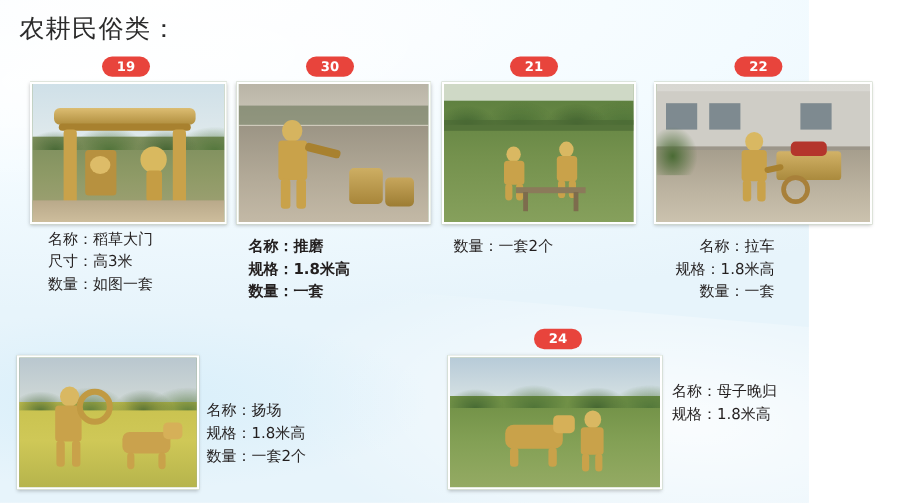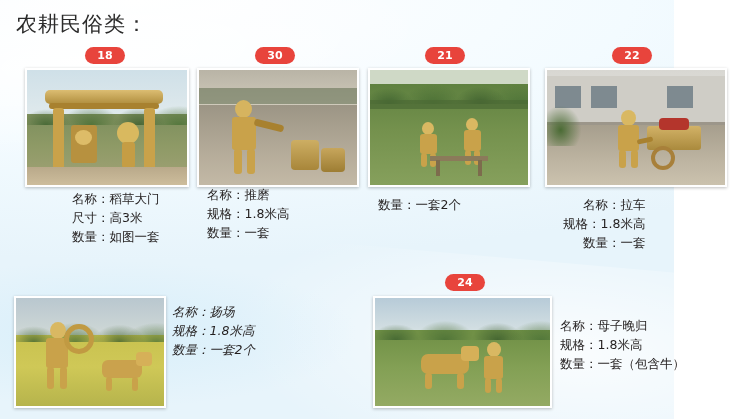--- a/index.html
+++ b/index.html
@@ -122,61 +122,61 @@
 </head>
 <body>
 
 <div class="page">
   <div class="swoosh s1"></div>
   <div class="swoosh s2"></div>
   <div class="swoosh s3"></div>
 
   <div class="title">农耕民俗类：</div>
 
-  <div class="badge" style="left:85px; top:47px;">18</div>
+  <div class="badge" style="left:85px; top:47px;">19</div>
   <div class="photo" style="left:25px; top:68px; width:160px; height:115px;">
     <div class="sky" style="height:38%; background:linear-gradient(180deg,#cfe0e8 0%,#dfe9ec 100%);"></div>
     <div class="ground" style="height:62%; background:linear-gradient(180deg,#7d8e5d 0%,#8e9a66 45%,#a3a277 100%);"></div>
     <div class="trees" style="bottom:60px; height:28px; opacity:.85;"></div>
 
     <div class="straw l" style="left:18px; top:20px; width:118px; height:14px; border-radius:5px; background:linear-gradient(180deg,#dcbd72,#b08e3e);"></div>
     <div class="straw d" style="left:22px; top:33px; width:110px; height:6px;"></div>
 
     <div class="straw" style="left:26px; top:38px; width:11px; height:62px;"></div>
     <div class="straw" style="left:117px; top:38px; width:11px; height:62px;"></div>
 
     <div class="straw" style="left:44px; top:55px; width:26px; height:38px; background:#b7913f;"></div>
     <div class="straw l" style="left:48px; top:60px; width:17px; height:15px; border-radius:50%;"></div>
     <div class="straw" style="left:90px; top:52px; width:22px; height:22px; border-radius:50%; background:#d9b95f;"></div>
     <div class="straw" style="left:95px; top:72px; width:13px; height:26px; background:#c59d44;"></div>
 
     <div style="position:absolute; left:0; bottom:0; width:100%; height:18px; background:linear-gradient(180deg,#b9a98a,#cdbd9c);"></div>
   </div>
-  <div class="caption" style="left:40px; top:189px;margin-left:32px;">
+  <div class="caption" style="left:40px; top:189px;">
     <div>名称：稻草大门</div>
     <div>尺寸：高3米</div>
     <div>数量：如图一套</div>
   </div>
 
   <div class="badge" style="left:255px; top:47px;">30</div>
   <div class="photo" style="left:197px; top:68px; width:158px; height:115px;">
     <div class="sky" style="height:30%; background:linear-gradient(180deg,#b9b4a6 0%,#cfcabb 100%);"></div>
     <div class="ground" style="height:70%; background:linear-gradient(180deg,#9c9585 0%,#b3aa98 55%,#c3b9a6 100%);"></div>
     <div style="position:absolute; left:0; top:18px; width:100%; height:16px; background:#6f7a5e; opacity:.65;"></div>
 
     <div class="straw" style="left:36px; top:30px; width:17px; height:18px; border-radius:50%; background:#d6b45f;"></div>
     <div class="straw" style="left:33px; top:47px; width:24px; height:33px; background:#c9a24a;"></div>
     <div class="straw d" style="left:55px; top:52px; width:30px; height:7px; transform:rotate(14deg);"></div>
     <div class="straw" style="left:35px; top:79px; width:8px; height:25px;"></div>
     <div class="straw" style="left:48px; top:79px; width:8px; height:25px;"></div>
 
     <div class="straw l" style="left:92px; top:70px; width:28px; height:30px; border-radius:4px; background:linear-gradient(180deg,#cdae63,#a8863a);"></div>
     <div class="straw l" style="left:122px; top:78px; width:24px; height:24px; border-radius:4px; background:linear-gradient(180deg,#c7a65c,#9d7d33);"></div>
   </div>
-  <div class="caption" style="left:207px; top:185px;">
+  <div class="caption" style="left:207px; top:195px;font-weight:bold;">
     <div>名称：推磨</div>
     <div>规格：1.8米高</div>
     <div>数量：一套</div>
   </div>
 
   <div class="badge" style="left:425px; top:47px;">21</div>
   <div class="photo" style="left:368px; top:68px; width:158px; height:115px;">
     <div class="sky" style="height:12%; background:#cfd9c6;"></div>
     <div class="ground" style="height:88%; background:linear-gradient(180deg,#5f8140 0%,#74914d 45%,#86a05c 100%);"></div>
     <div class="trees" style="top:0; height:34px; opacity:.95;"></div>
@@ -237,21 +237,21 @@
     <div class="straw" style="left:30px; top:40px; width:22px; height:30px;"></div>
     <div class="straw" style="left:31px; top:69px; width:7px; height:22px;"></div>
     <div class="straw" style="left:44px; top:69px; width:7px; height:22px;"></div>
     <div style="position:absolute; left:48px; top:26px; width:30px; height:30px; border:5px solid #c19a42; border-radius:50%; box-sizing:border-box;"></div>
 
     <div class="straw" style="left:86px; top:62px; width:40px; height:18px; border-radius:6px; background:#caa24d;"></div>
     <div class="straw" style="left:120px; top:54px; width:16px; height:14px; border-radius:4px; background:#d6b058;"></div>
     <div class="straw" style="left:90px; top:79px; width:6px; height:14px;"></div>
     <div class="straw" style="left:116px; top:79px; width:6px; height:14px;"></div>
   </div>
-  <div class="caption" style="left:172px; top:302px;font-style:italic;">
+  <div class="caption" style="left:172px; top:332px;">
     <div>名称：扬场</div>
     <div>规格：1.8米高</div>
     <div>数量：一套2个</div>
   </div>
 
   <div class="badge" style="left:445px; top:274px;">24</div>
   <div class="photo" style="left:373px; top:296px; width:175px; height:108px;">
     <div class="sky" style="height:30%; background:linear-gradient(180deg,#b7cbd8 0%,#d3dfe2 100%);"></div>
     <div class="ground" style="height:70%; background:linear-gradient(180deg,#6f8f45 0%,#83a055 50%,#94aa63 100%);"></div>
     <div class="trees" style="top:18px; height:24px; opacity:.85;"></div>
@@ -262,16 +262,15 @@
     <div class="straw" style="left:82px; top:75px; width:7px; height:16px;"></div>
 
     <div class="straw" style="left:112px; top:44px; width:14px; height:15px; border-radius:50%; background:#d9b862;"></div>
     <div class="straw" style="left:109px; top:58px; width:19px; height:23px;"></div>
     <div class="straw" style="left:110px; top:80px; width:6px; height:15px;"></div>
     <div class="straw" style="left:121px; top:80px; width:6px; height:15px;"></div>
   </div>
   <div class="caption" style="left:560px; top:316px;">
     <div>名称：母子晚归</div>
     <div>规格：1.8米高</div>
-    <div>数量：一套（包含牛）</div>
   </div>
 
 </div>
 
 </body></html>

